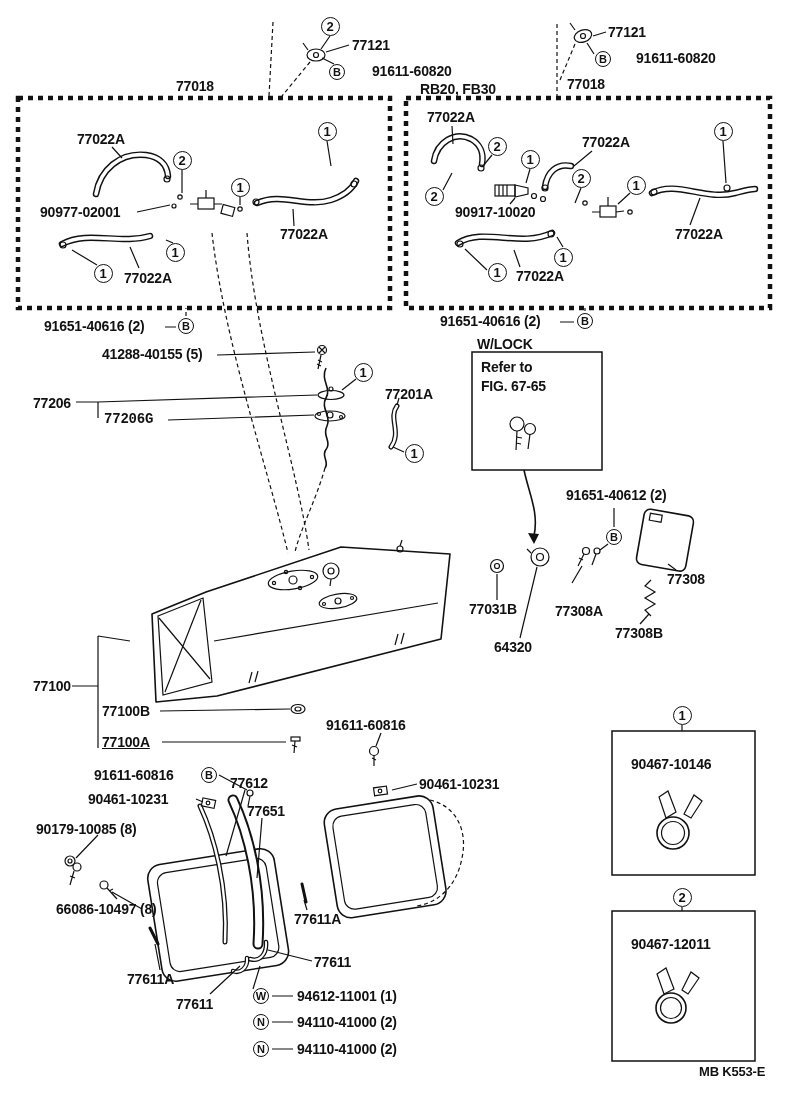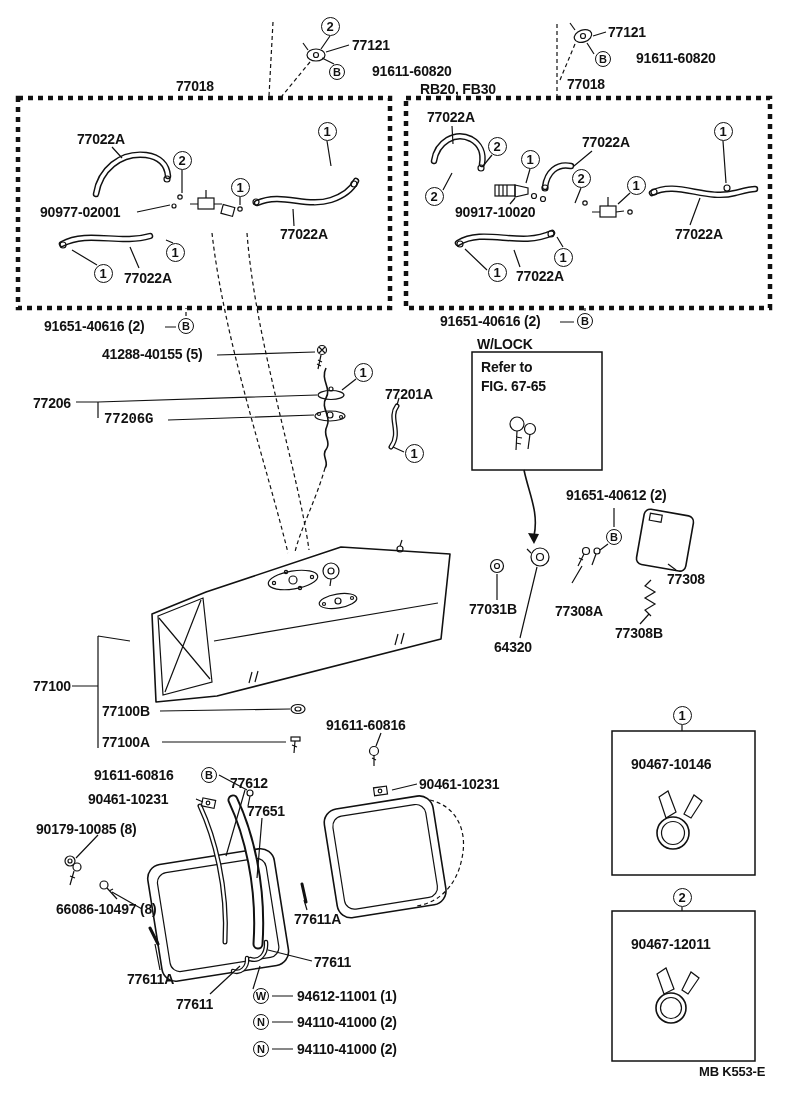--- a/index.html
+++ b/index.html
@@ -285,21 +285,21 @@
       <div class="lbl" style="left: 104px; top: 412px; font-family: Liberation Mono, monospace;">77206G</div>
       <div class="lbl" style="left: 566px; top: 488px;">91651-40612 (2)</div>
       <div class="lbl" style="left: 667px; top: 572px;">77308</div>
       <div class="lbl" style="left: 555px; top: 604px;">77308A</div>
       <div class="lbl" style="left: 469px; top: 602px;">77031B</div>
       <div class="lbl" style="left: 615px; top: 626px;">77308B</div>
       <div class="lbl" style="left: 494px; top: 640px;">64320</div>
       <div class="lbl" style="left: 33px; top: 679px;">77100</div>
       <div class="lbl" style="left: 102px; top: 704px;">77100B</div>
       <div class="lbl" style="left: 326px; top: 718px;">91611-60816</div>
-      <div class="lbl" style="left: 102px; top: 735px;">77100A</div>
+      <div class="lbl" style="left: 102px; top: 735px; text-decoration: underline;">77100A</div>
       <div class="lbl" style="left: 94px; top: 768px;">91611-60816</div>
       <div class="lbl" style="left: 230px; top: 776px;">77612</div>
       <div class="lbl" style="left: 419px; top: 777px;">90461-10231</div>
       <div class="lbl" style="left: 88px; top: 792px;">90461-10231</div>
       <div class="lbl" style="left: 247px; top: 804px;">77651</div>
       <div class="lbl" style="left: 36px; top: 822px;">90179-10085 (8)</div>
       <div class="lbl" style="left: 56px; top: 902px;">66086-10497 (8)</div>
       <div class="lbl" style="left: 294px; top: 912px;">77611A</div>
       <div class="lbl" style="left: 314px; top: 955px;">77611</div>
       <div class="lbl" style="left: 127px; top: 972px;">77611A</div>

